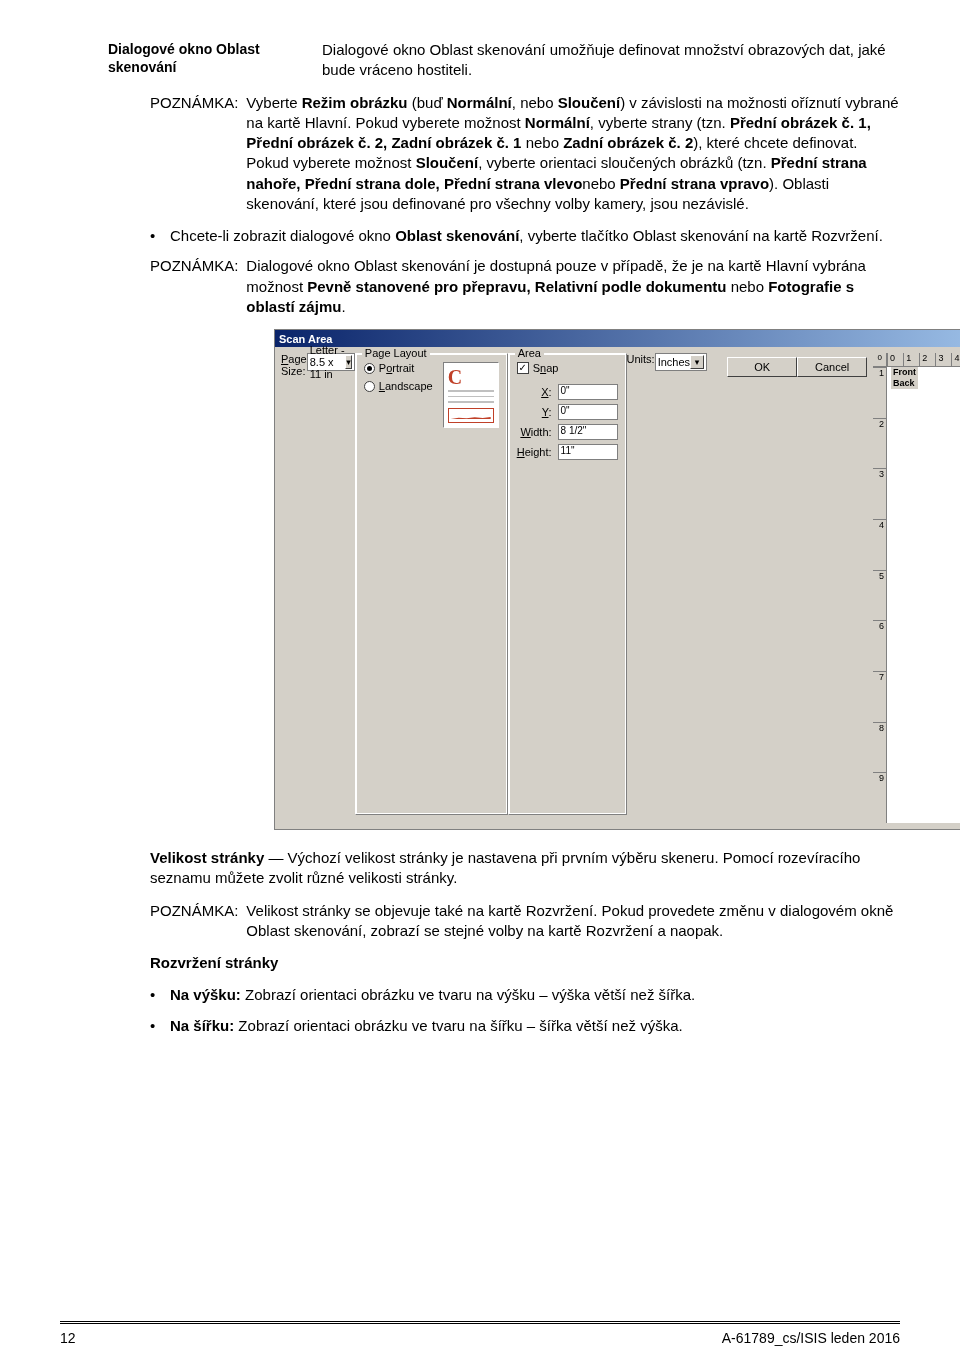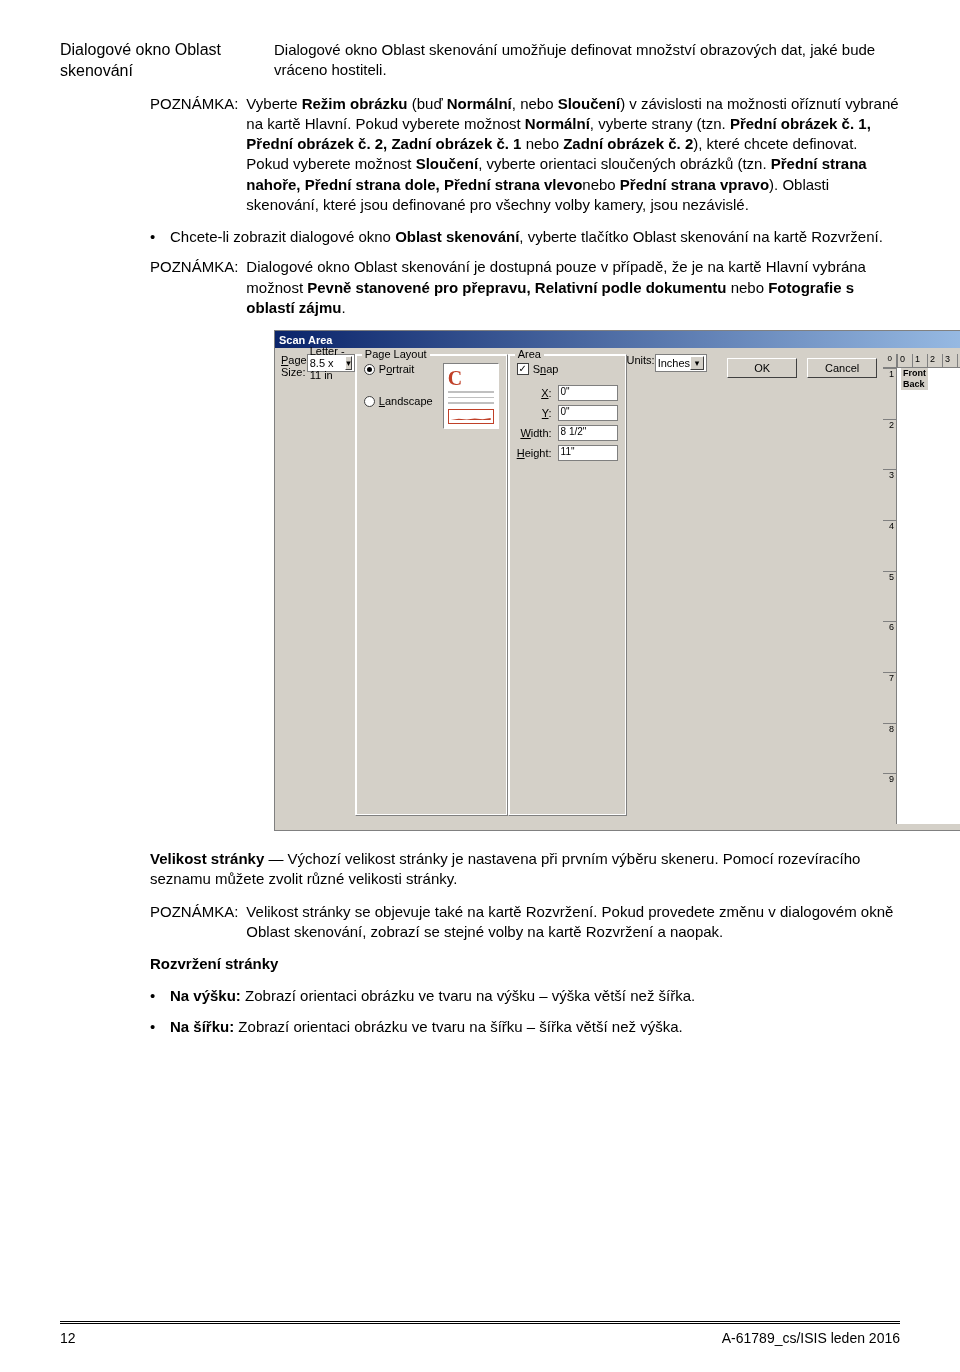--- a/index.html
+++ b/index.html
@@ -14,23 +14,24 @@
   .page {
     padding: 40px 60px 0 60px;
   }
   .row1 {
     display: flex;
     gap: 24px;
     margin-bottom: 12px;
   }
   .side-heading {
     flex: 0 0 190px;
-    font-weight: normal;
-    font-size: 16px;
+    font-weight: bold;
+    font-size: 14px;
     line-height: 1.3;
+    margin-left: 48px;
   }
   .content {
     flex: 1;
     font-size: 15px;
     line-height: 1.35;
   }
   .indent {
     margin-left: 90px;
     font-size: 15px;
     line-height: 1.35;
@@ -139,21 +140,21 @@
     border:1px solid #808080; border-top-color:#fff; border-left-color:#fff;
     outline:1px solid #fff; outline-offset:-2px;
     padding:8px 8px 8px 8px; margin-bottom:8px; position:relative;
   }
   .group::before {
     content: attr(data-title);
     position:absolute; top:-7px; left:6px; background:#d4d0c8;
     padding:0 3px; font-size:11px;
   }
   .pl-row { display:flex; gap:10px; }
-  .pl-opts { display:flex; flex-direction:column; gap:20px; }
+  .pl-opts { display:flex; flex-direction:column; gap:6px; }
   .radio { display:flex; align-items:center; gap:4px; }
   .radio .r {
     width:11px; height:11px; border-radius:50%;
     background:#fff; border:1px solid #404040; position:relative;
   }
   .radio.checked .r::after {
     content:''; position:absolute; top:2px; left:2px;
     width:5px; height:5px; background:#000; border-radius:50%;
   }
   .thumb {
@@ -180,21 +181,21 @@
   .field-row {
     display:flex; align-items:center; justify-content:flex-end;
     gap:6px; margin-bottom:4px;
   }
   .field-row .fl { text-align:right; }
   .txt {
     width:60px; height:16px; background:#fff; border:1px solid #7f7f7f;
     padding:0 2px; font-size:10px;
   }
   .spacer { flex:1; }
-  .btnrow { display:flex; gap:10px; padding:4px 0 8px 20px;justify-content:flex-end; }
+  .btnrow { display:flex; padding:4px 0 8px 20px;justify-content:flex-end; }
   .btn {
     width:70px; height:20px; background:#d4d0c8;
     border:1px solid #fff; border-right-color:#404040; border-bottom-color:#404040;
     text-align:center; line-height:18px; font-size:11px;
   }
 
   .footer {
     position: absolute;
     bottom: 26px;
     left: 60px;

